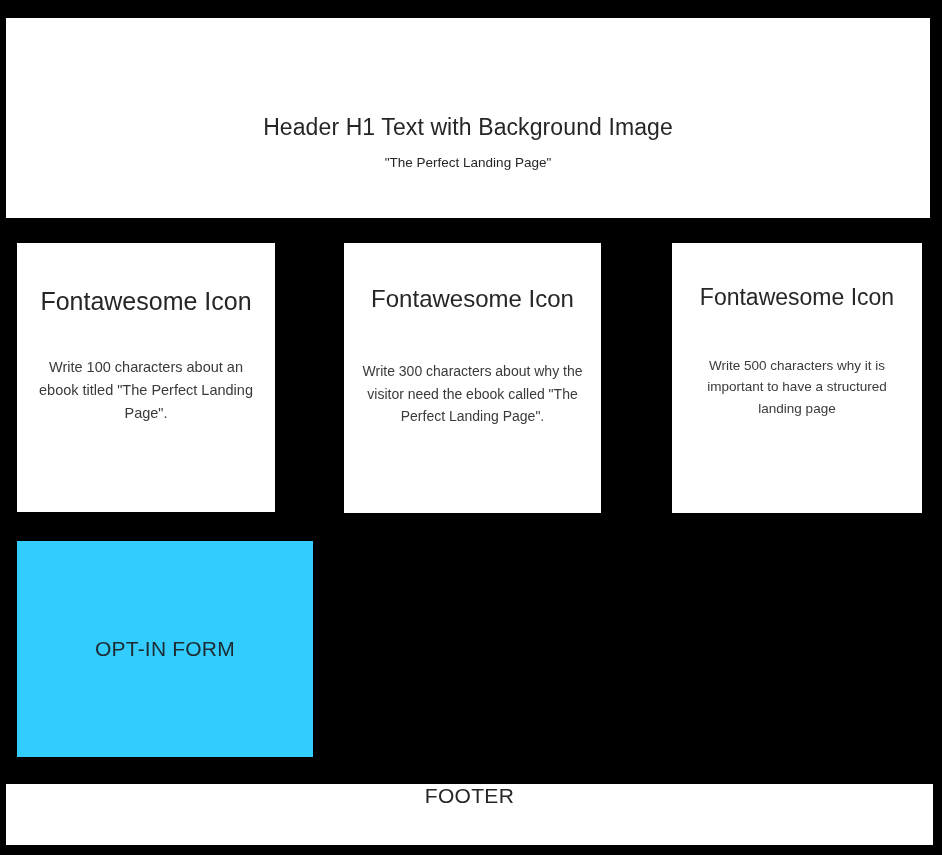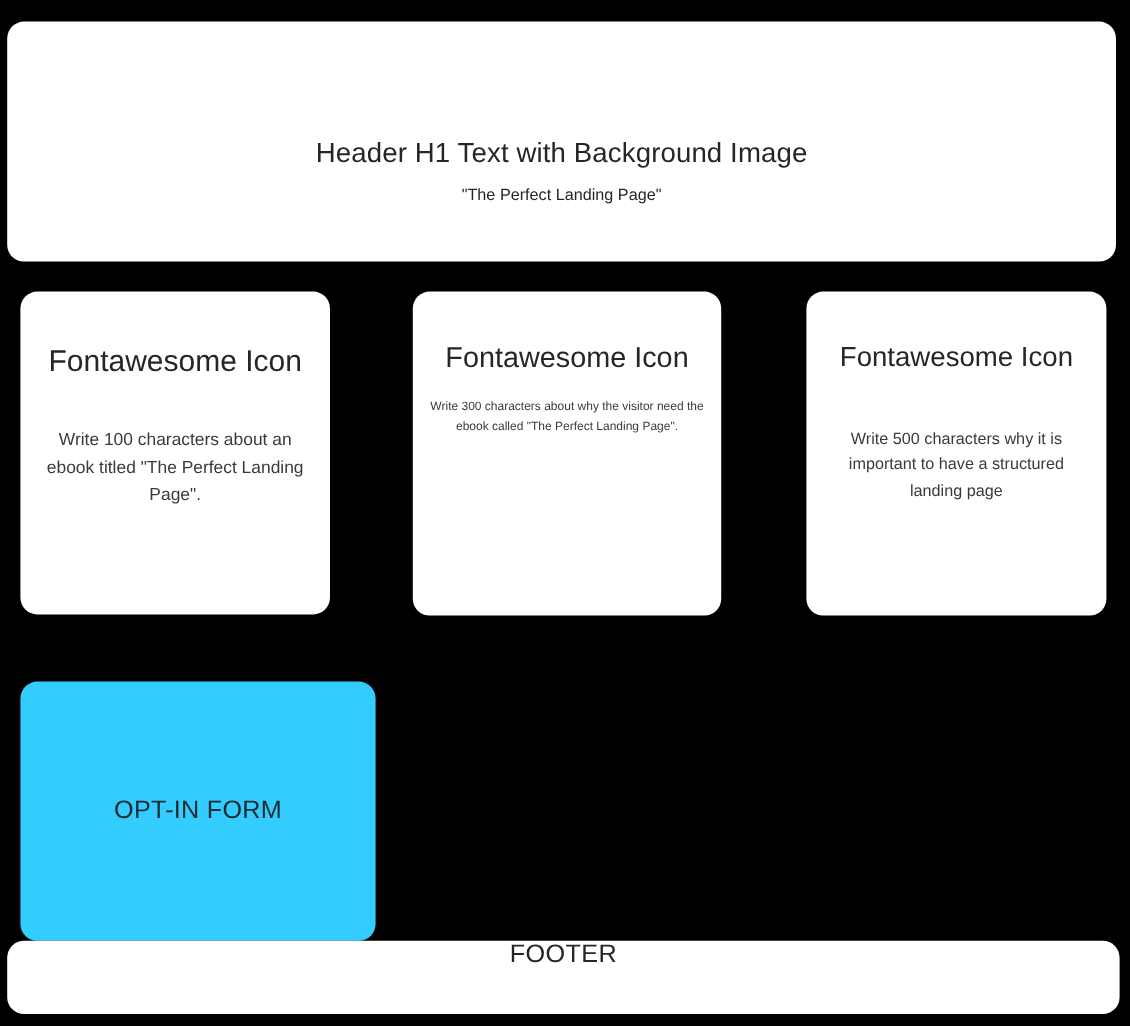--- a/index.html
+++ b/index.html
@@ -18,21 +18,20 @@
   }
   .page {
     position: absolute;
     inset: 0;
     background: #000000;
   }
   .box {
     position: absolute;
     background: #ffffff;
     box-sizing: border-box;
-    border-radius: 14px;
   }
 
   
   .hero {
     left: 6px;
     top: 18px;
     width: 924px;
     height: 200px;
     display: block;
     text-align: center;
@@ -86,27 +85,27 @@
 
   .card-body {
     position: absolute;
     left: 14px;
     right: 14px;
     top: 98px;
     font-size: 14.5px;
     line-height: 1.62;
     color: #3a3a3a;
   }
-  .card-2 .card-body { top: 79px; font-size: 10px; }
+  .card-2 .card-body { top: 103px; font-size: 14px; }
   .card-3 .card-body { top: 98px; font-size: 13.5px; }
 
   
   .optin {
     left: 17px;
-    top: 568px;
+    top: 541px;
     width: 296px;
     height: 216px;
     background: #33ccff;
     display: flex;
     align-items: center;
     justify-content: center;
   }
   .optin-label {
     font-size: 21px;
     font-weight: 400;

